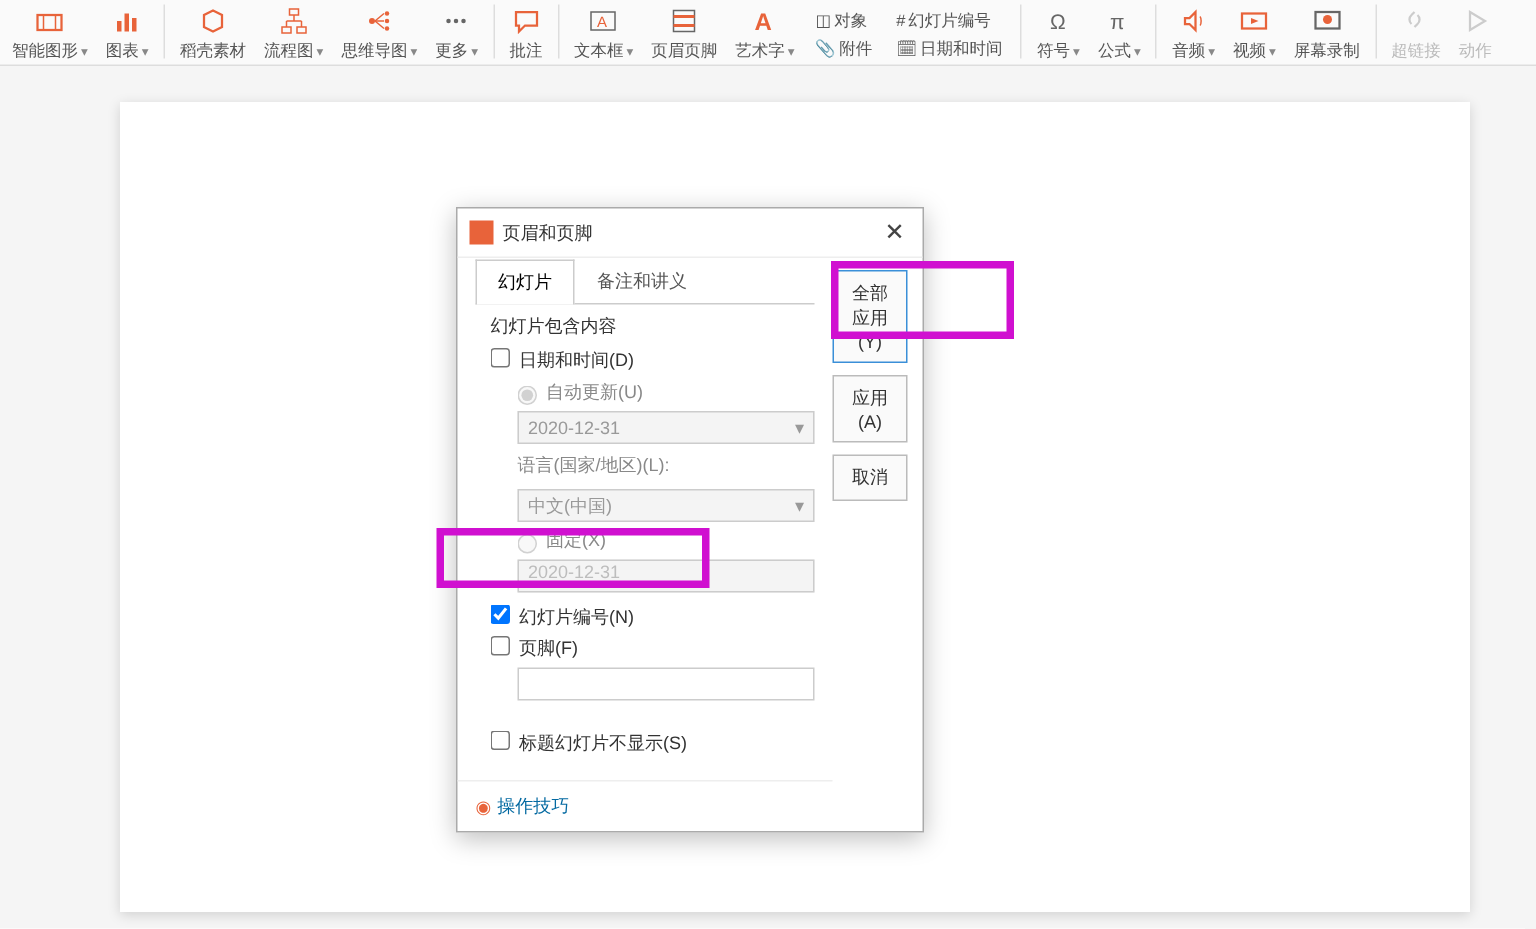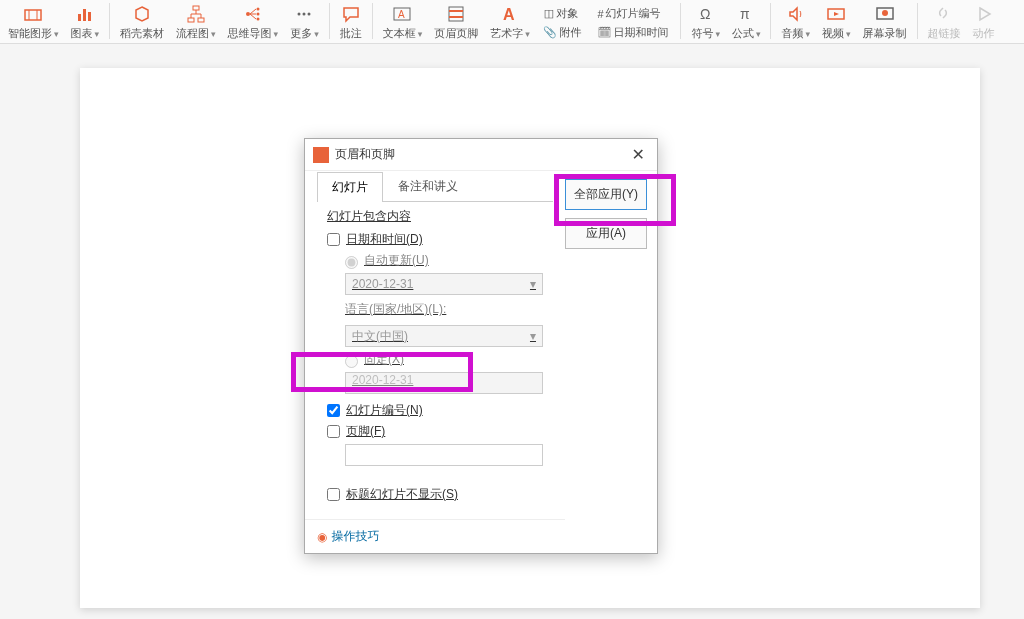--- a/index.html
+++ b/index.html
@@ -12,36 +12,36 @@
     .ribbon-sep { width: 1px; background: #ddd; height: 36px; margin: 0 4px 4px; }
     .ribbon-small { display: flex; align-items: center; font-size: 11px; color: #555; padding: 1px 4px; }
     .ribbon-small .icon { margin-right: 2px; }
     .ribbon-col { display: flex; flex-direction: column; gap: 2px; padding: 2px 4px; }
     
     .slide-area { position: relative; padding: 24px 0 0 80px; }
     .slide { width: 900px; height: 540px; background: #fff; box-shadow: 0 2px 8px rgba(0,0,0,0.15); position: relative; padding: 40px; }
     .slide-title { font-size: 64px; font-weight: bold; color: #333; position: absolute; top: 260px; left: 400px; }
     .slide-subtitle { font-size: 28px; color: #999; position: absolute; top: 360px; left: 400px; }
     
-    .dialog { position: absolute; top: 138px; left: 304px; width: 354px; background: #fff; border: 1px solid #aaa; box-shadow: 0 4px 16px rgba(0,0,0,0.25); }
+    .dialog { position: absolute; top: 138px; left: 304px; width: 312px; background: #fff; border: 1px solid #aaa; box-shadow: 0 4px 16px rgba(0,0,0,0.25); }
     .dialog-header { display: flex; align-items: center; padding: 6px 8px; border-bottom: 1px solid #eee; }
     .dialog-icon { width: 16px; height: 16px; background: #e8633a; margin-right: 6px; }
     .dialog-title { font-size: 12px; color: #333; flex: 1; }
     .dialog-close { font-size: 16px; color: #444; cursor: pointer; padding: 0 4px; }
     .dialog-body { display: flex; padding: 0; }
     .dialog-left { flex: 1; padding: 0; }
     .dialog-right { width: 92px; padding: 8px 10px 0 0; display: flex; flex-direction: column; gap: 8px; }
     
     .tabs { display: flex; border-bottom: 1px solid #ccc; margin: 0 12px; }
     .tab { padding: 6px 14px; font-size: 12px; color: #555; border: 1px solid transparent; border-bottom: none; cursor: pointer; }
     .tab.active { background: #fff; border-color: #ccc; color: #000; position: relative; top: 1px; }
     
-    .content-block { margin: 6px 12px 4px 22px; font-size: 12px; color: #333; text-decoration: underline; }
+    .content-block { margin: 6px 12px 4px 22px; font-size: 12px; color: #333; }
     .section-label { margin-bottom: 6px; }
-    .checkbox-row { display: flex; align-items: center; margin-bottom: 4px; }
+    .checkbox-row { display: flex; align-items: flex-start; margin-bottom: 4px; }
     .checkbox-row input[type=checkbox] { margin-right: 6px; }
     .radio-row { display: flex; align-items: flex-end; margin: 4px 0 4px 18px; color: #888; }
     .radio-row input[type=radio] { margin-right: 6px; }
     .select-disabled { width: 198px; height: 22px; border: 1px solid #ccc; background: #f4f4f4; color: #999; font-size: 12px; margin-left: 18px; padding: 0 6px; display: flex; align-items: center; justify-content: space-between; }
     .sub-label { margin: 6px 0 7px 18px; color: #888; font-size: 12px; }
     .input-disabled { width: 198px; height: 22px; border: 1px solid #ccc; background: #f4f4f4; color: #999; font-size: 12px; margin-left: 18px; padding: 0 6px; }
     
     .btn { border: 1px solid #bbb; background: #fafafa; padding: 6px 8px; font-size: 12px; color: #333; cursor: pointer; text-align: center; }
     .btn.primary { border: 1px solid #3a8fd8; }
     
@@ -317,18 +317,19 @@
         </div>
       </div>
       <div class="footer-row">
         <span class="icon">◉</span>
         <span class="link">操作技巧</span>
       </div>
     </div>
     <div class="dialog-right">
       <button class="btn primary">全部应用(Y)</button>
       <button class="btn">应用(A)</button>
+      <button class="btn">取消</button>
     </div>
   </div>
 </div>
 
 <div class="highlight-box hl1"></div>
 <div class="highlight-box hl2"></div>
 
 </body></html>

